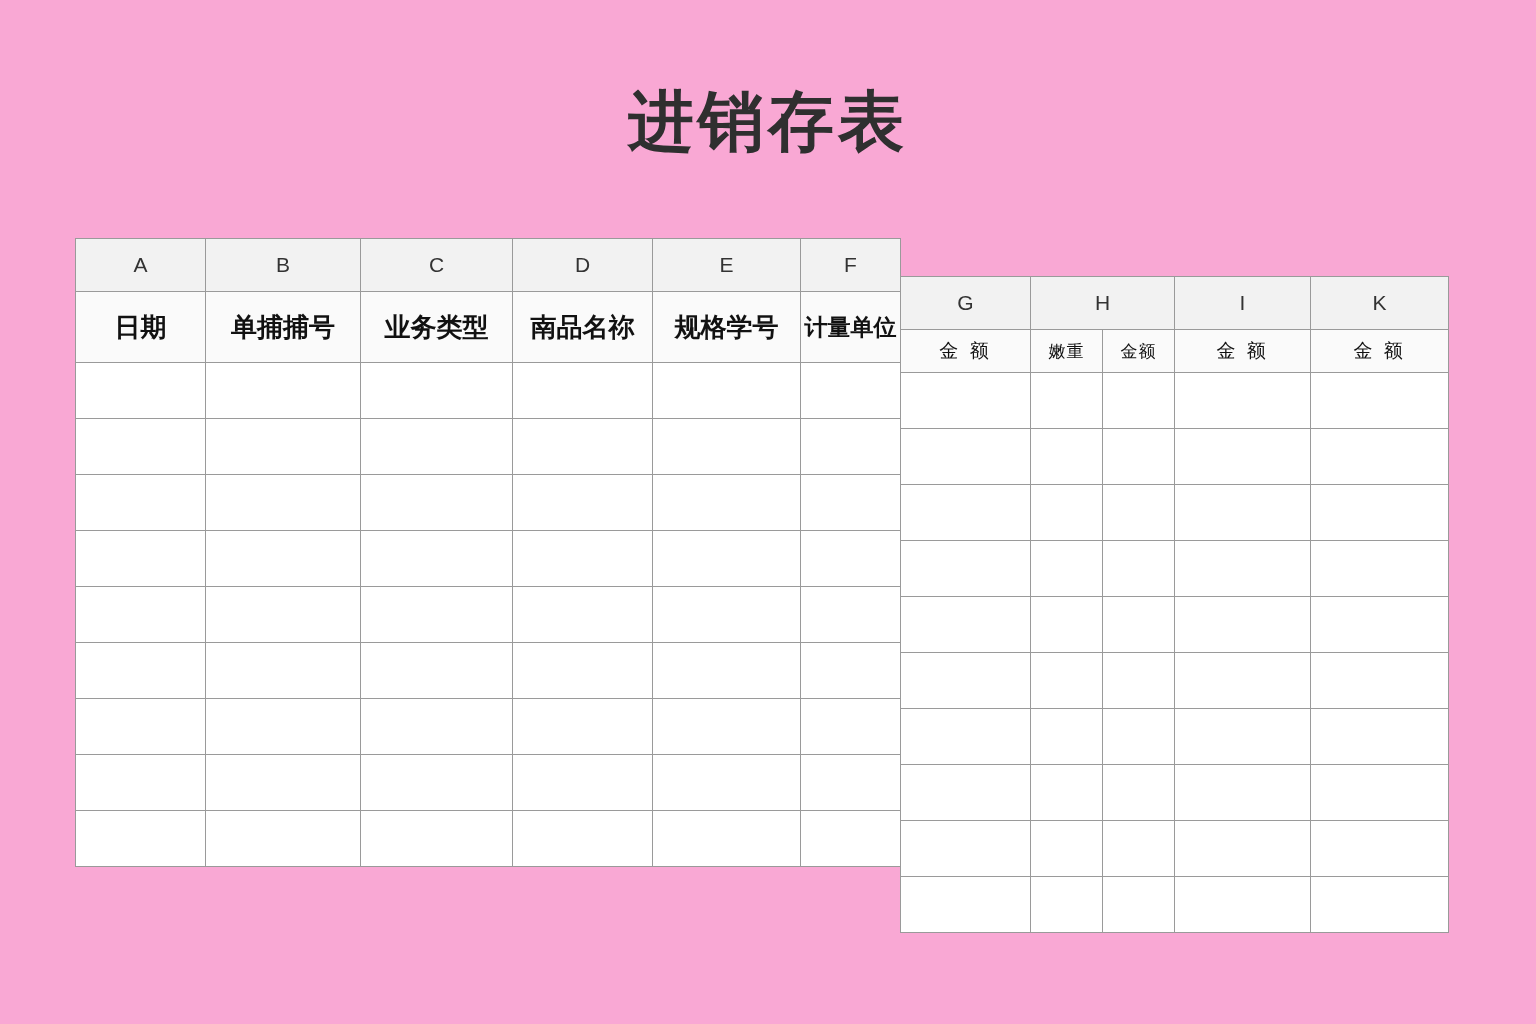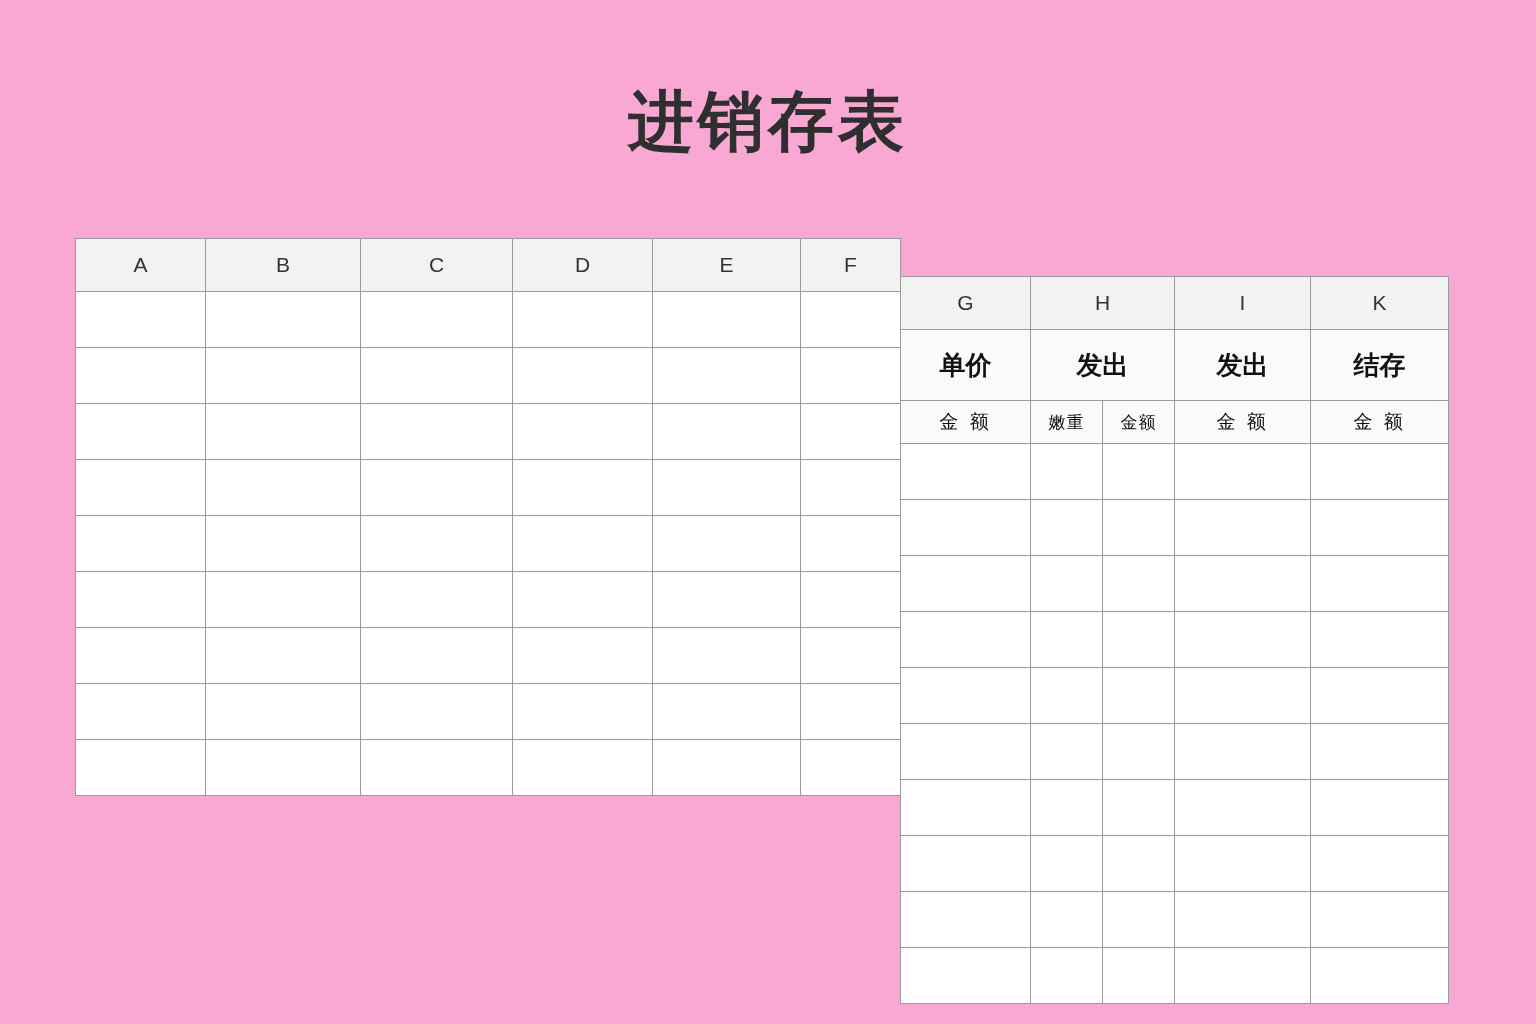--- a/index.html
+++ b/index.html
@@ -116,20 +116,28 @@
       </colgroup>
       <tbody>
         <tr>
           <td class="colletter">A</td>
           <td class="colletter">B</td>
           <td class="colletter">C</td>
           <td class="colletter">D</td>
           <td class="colletter">E</td>
           <td class="colletter">F</td>
         </tr>
+        <tr>
+          <td class="title-cell">日期</td>
+          <td class="title-cell">单捕捕号</td>
+          <td class="title-cell">业务类型</td>
+          <td class="title-cell">南品名祢</td>
+          <td class="title-cell">规格学号</td>
+          <td class="title-cell small">计量单位</td>
+        </tr>
 
         <tr class="data-row">
           <td></td>
           <td></td>
           <td></td>
           <td></td>
           <td></td>
           <td></td>
         </tr>
         <tr class="data-row">
@@ -210,26 +218,20 @@
         <col style="width:138px">
       </colgroup>
       <tbody>
         <tr>
           <td class="colletter">G</td>
           <td class="colletter" colspan="2">H</td>
           <td class="colletter">I</td>
           <td class="colletter">K</td>
         </tr>
         <tr>
-          <td class="title-cell">单价</td>
-          <td class="title-cell" colspan="2">发出</td>
-          <td class="title-cell">发出</td>
-          <td class="title-cell">结存</td>
-        </tr>
-        <tr>
           <td class="sub-cell">金 额</td>
           <td class="sub-cell narrow">嫩重</td>
           <td class="sub-cell narrow">金额</td>
           <td class="sub-cell">金 额</td>
           <td class="sub-cell">金 额</td>
         </tr>
 
         <tr class="data-row">
           <td></td>
           <td></td>

